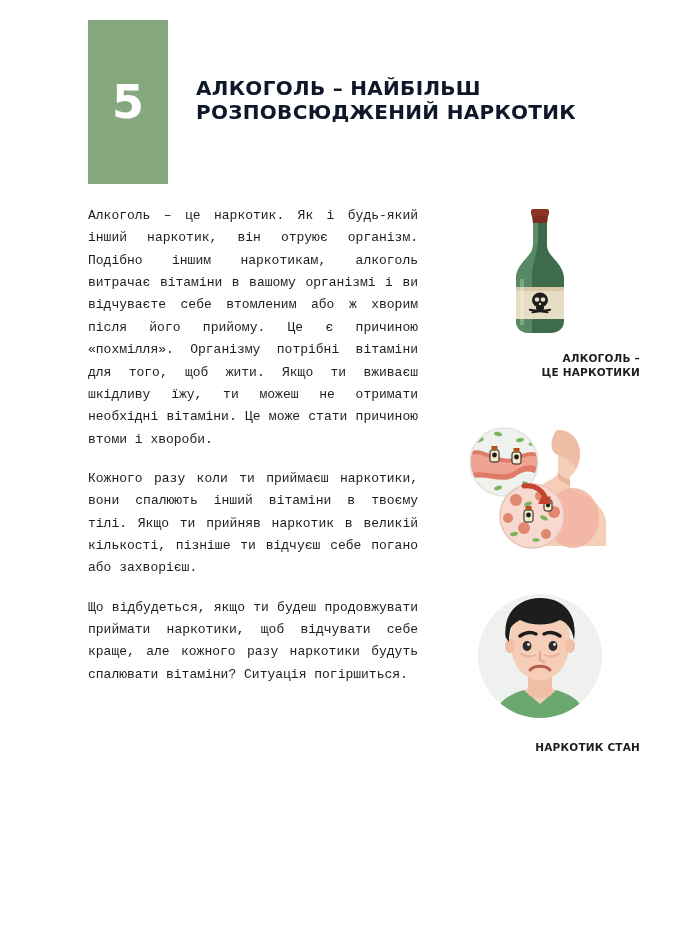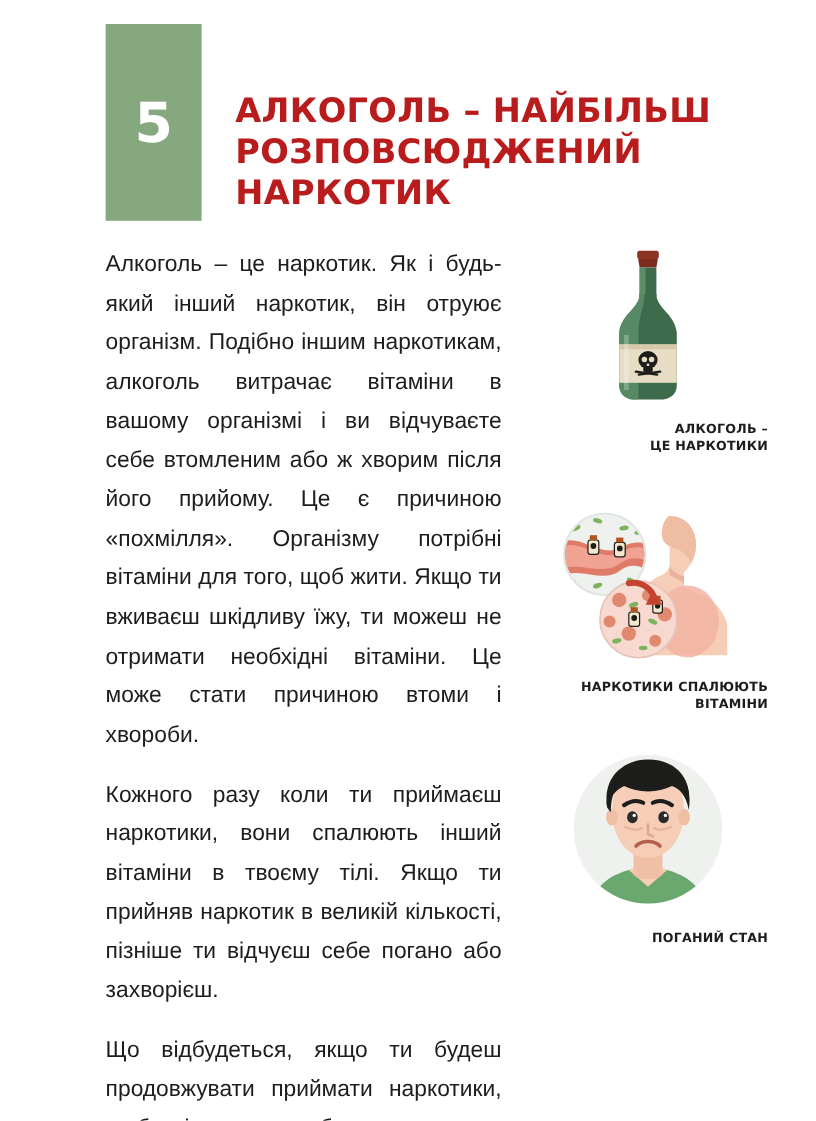--- a/index.html
+++ b/index.html
@@ -46,42 +46,42 @@
     font-weight: bold;
     font-family: "DejaVu Sans", sans-serif;
     letter-spacing: 0px;
     line-height: 1;
   }
   .chapter-title {
     position: absolute;
     left: 108px;
     top: 56px;
     width: 420px;
-    color: #b91c1c;
-    font-size: 28px;
+    color: #0f172a;
+    font-size: 20px;
     font-weight: bold;
     line-height: 1.22;
     font-family: "DejaVu Sans", sans-serif;
     letter-spacing: 0.3px;
   }
 
   
   .text-col {
     position: absolute;
     left: 88px;
     top: 205px;
     width: 330px;
   }
   .para {
     color: #1d1d1b;
-    font-size: 19px;
+    font-size: 13px;
     line-height: 1.72;
     text-align: justify;
     margin: 0 0 17px 0;
-    font-family: Liberation Sans, sans-serif;
+    font-family: Liberation Mono, monospace;
   }
   .para:last-child { margin-bottom: 0; }
 
   
   .fig-col {
     position: absolute;
     left: 440px;
     top: 195px;
     width: 200px;
   }
@@ -240,24 +240,20 @@
               <rect x="104" y="100" width="8" height="11" rx="2" fill="#f3e7c9" stroke="#1d1d1b" stroke-width="1"></rect>
               <rect x="105.5" y="96.5" width="5" height="3.6" fill="#b1541f"></rect>
               <circle cx="108" cy="105" r="2.2" fill="#1d1d1b"></circle>
             </g>
           </g>
 
           <path d="M84 86 C96 84 104 92 106 100" stroke="#c4422f" stroke-width="5" fill="none" stroke-linecap="round"></path>
           <path d="M104 92 L112 104 L98 104 Z" fill="#c4422f"></path>
         </svg>
       </div>
-      <div class="fig-caption">
-        <span>НАРКОТИКИ СПАЛЮЮТЬ</span><br>
-        <span>ВІТАМІНИ</span>
-      </div>
     </div>
 
     <div class="figure" id="figure-badcondition">
       <div class="fig-art">
         <svg width="200" height="150" viewBox="0 0 200 150">
           <circle cx="100" cy="72" r="62" fill="#eef1ee"></circle>
           <clipPath id="clipBoy">
               <circle cx="100" cy="72" r="62"></circle>
             </clipPath>
           <g clip-path="url(#clipBoy)">
@@ -286,17 +282,17 @@
 
             <path d="M81 70 C86 73 92 73 95 71" stroke="#e7b49c" stroke-width="2" fill="none" stroke-linecap="round"></path>
             <path d="M119 70 C114 73 108 73 105 71" stroke="#e7b49c" stroke-width="2" fill="none" stroke-linecap="round"></path>
 
             <path d="M100 68 L100 76 L104 78" stroke="#e0a98f" stroke-width="2.2" fill="none" stroke-linecap="round" stroke-linejoin="round"></path>
 
             <path d="M90 86 C95 81 105 81 110 86" stroke="#b5604f" stroke-width="3" fill="none" stroke-linecap="round"></path>
           </g>
         </svg>
       </div>
-      <div class="fig-caption">ПОГАНИЙ СТАН</div>
+      <div class="fig-caption">НАРКОТИК СТАН</div>
     </div>
 
   </div>
 </div>
 
 </body></html>

